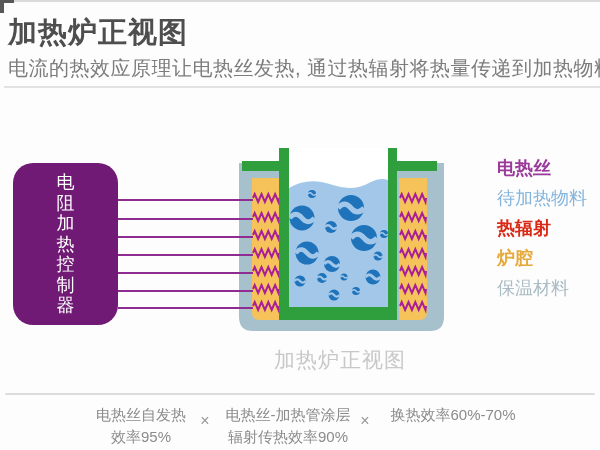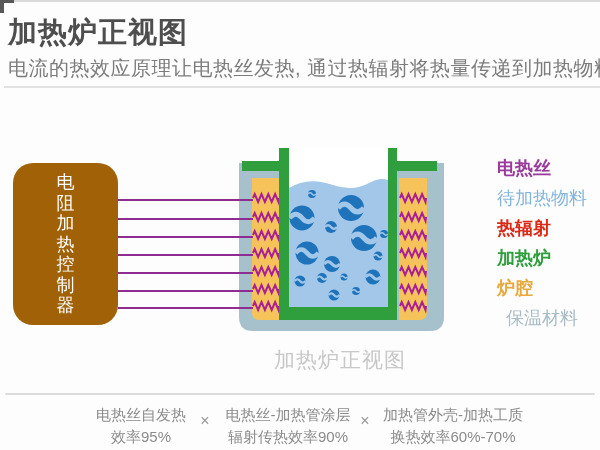--- a/index.html
+++ b/index.html
@@ -10,41 +10,41 @@
   
   .top-border{position:absolute;left:0;top:0;width:600px;height:2px;background:#d9d9d9;}
   .corner-mark-h{position:absolute;left:0;top:0;width:14px;height:3px;background:#585858;}
   .corner-mark-v{position:absolute;left:0;top:0;width:4px;height:13px;background:#585858;}
   .title{position:absolute;left:8px;top:13px;font-size:29px;font-weight:bold;color:#4e4e4e;letter-spacing:1px;white-space:nowrap;}
   .subtitle{position:absolute;left:8px;top:55px;font-size:20px;color:#7c7c7c;white-space:nowrap;letter-spacing:0.5px;}
   .hdr-divider{position:absolute;left:4px;top:86px;width:596px;height:2px;background:#e2e2e2;}
   
   .controller{
     position:absolute;left:13px;top:163px;width:105px;height:162px;
-    background:#a16207;border-radius:20px;display:flex;align-items:center;justify-content:center;
+    background:#701a75;border-radius:20px;display:flex;align-items:center;justify-content:center;
   }
   .controller-label{
     width:20px;font-size:18px;line-height:20.5px;color:#ffffff;
     word-break:break-all;text-align:center;
   }
   
   .diagram-svg{position:absolute;left:0;top:0;width:600px;height:450px;}
   
   .caption{position:absolute;left:240px;top:346px;width:200px;text-align:center;
     font-size:21px;color:#c8c8c8;letter-spacing:1px;}
   
   .legend{position:absolute;left:497px;top:157px;width:103px;}
   .legend-item{height:30px;font-size:18px;line-height:22px;white-space:nowrap;}
   .lg-bold{font-weight:bold;}
   .lg0{color:#85b5dd;}
   .lg1{color:#9a3a9b;}
   .lg2{color:#da2a17;}
   .lg3{color:#2f9e3c;}
   .lg4{color:#e7a93c;}
-  .lg5{color:#a9bbc4;margin-left:9px;}
+  .lg5{color:#a9bbc4;}
   
   .bottom-divider{position:absolute;left:5px;top:393px;width:590px;height:2px;background:#dcdcdc;border-radius:2px;}
   .f-block{position:absolute;top:404px;text-align:center;font-size:15px;line-height:22px;color:#8b8b8b;}
   .f-b1{left:73px;width:136px;}
   .f-b2{left:215px;width:146px;}
   .f-b3{left:375px;width:156px;}
   .f-op{position:absolute;top:412px;width:20px;text-align:center;font-size:16px;color:#999999;}
   .f-op1{left:195px;}
   .f-op2{left:355px;}
 </style>
@@ -158,36 +158,34 @@
 
   <path d="M279,148 H289 V307 H388 V148 H397 V320 H279 Z" fill="#2f9e3c"></path>
 </svg>
 
 <div class="caption">加热炉正视图</div>
 
 <div class="legend">
   <div class="legend-item lg1 lg-bold">电热丝</div>
   <div class="legend-item lg0">待加热物料</div>
   <div class="legend-item lg2 lg-bold">热辐射</div>
-  <div class="legend-item lg3 lg-bold">加热炉</div>
   <div class="legend-item lg4 lg-bold">炉腔</div>
   <div class="legend-item lg5">保温材料</div>
 </div>
 
 <div class="controller">
   <div class="controller-label">电阻加热控制器</div>
 </div>
 
 <div class="bottom-divider"></div>
 <div class="f-block f-b1">
   <div>电热丝自发热</div>
   <div>效率95%</div>
 </div>
 <div class="f-op f-op1">×</div>
 <div class="f-block f-b2">
   <div>电热丝-加热管涂层</div>
   <div>辐射传热效率90%</div>
 </div>
 <div class="f-op f-op2">×</div>
 <div class="f-block f-b3">
-  <div>加热管外壳-加热工质</div>
   <div>换热效率60%-70%</div>
 </div>
 
 </body></html>

